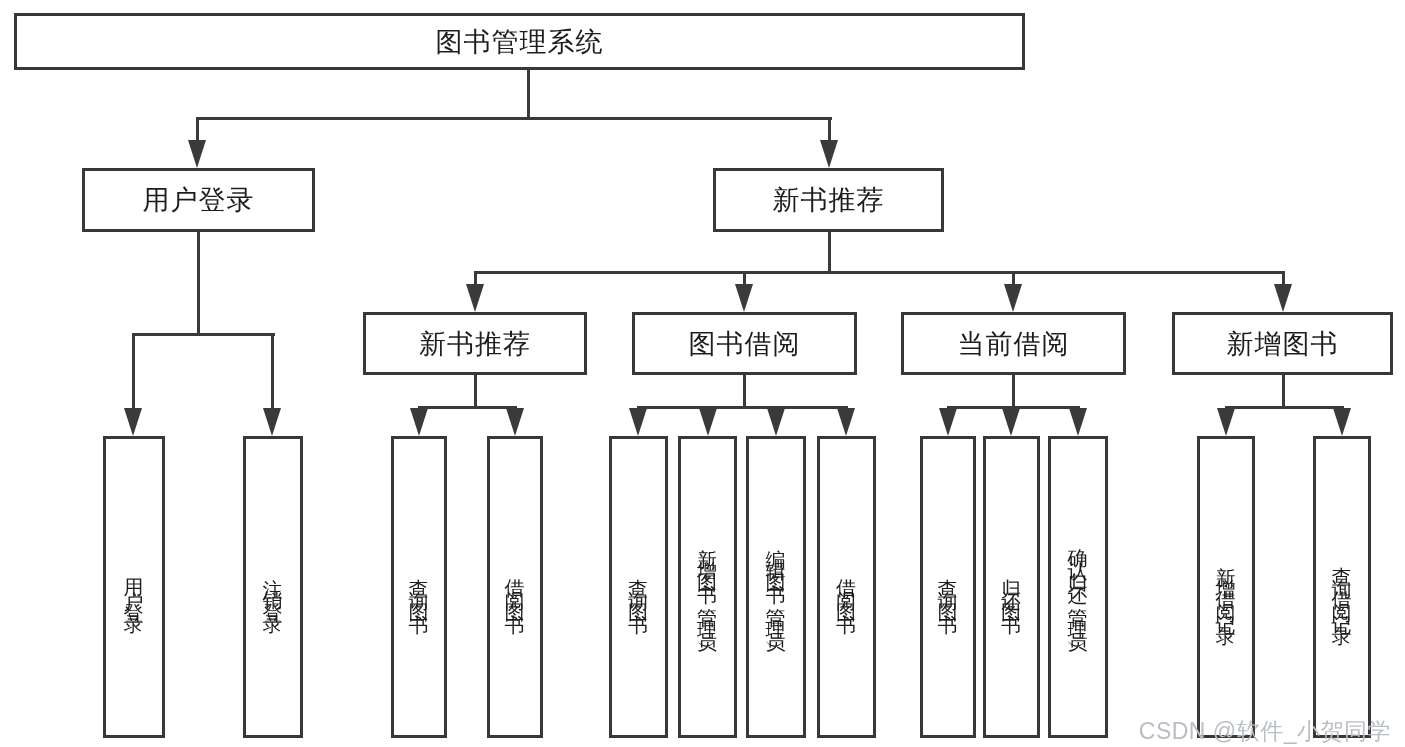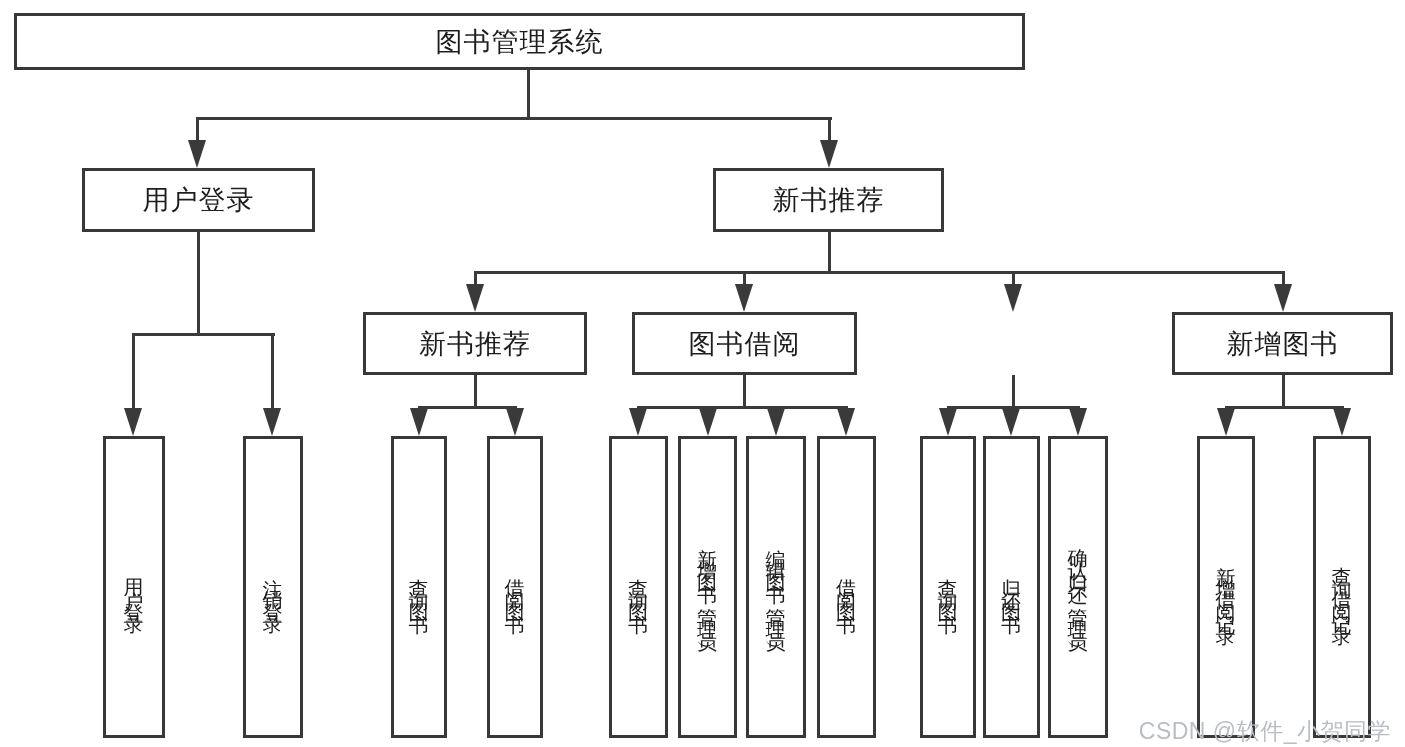--- a/index.html
+++ b/index.html
@@ -42,20 +42,23 @@
   </div>
   <div class="box hbox" style="left:713px; top:168px; width:231px; height:64px;">
     <span>新书推荐</span>
   </div>
 
   <div class="box hbox" style="left:363px; top:312px; width:224px; height:63px;">
     <span>新书推荐</span>
   </div>
   <div class="box hbox" style="left:632px; top:312px; width:225px; height:63px;">
     <span>图书借阅</span>
+  </div>
+  <div class="box hbox" style="left:901px; top:312px; width:225px; height:63px;">
+    <span>当前借阅</span>
   </div>
   <div class="box hbox" style="left:1172px; top:312px; width:221px; height:63px;">
     <span>新增图书</span>
   </div>
 
   <div class="box vbox" style="left:103px; top:436px; width:62px; height:302px;">
     <span class="vlabel">用户登录</span>
   </div>
   <div class="box vbox" style="left:243px; top:436px; width:60px; height:302px;">
     <span class="vlabel">注销登录</span>

